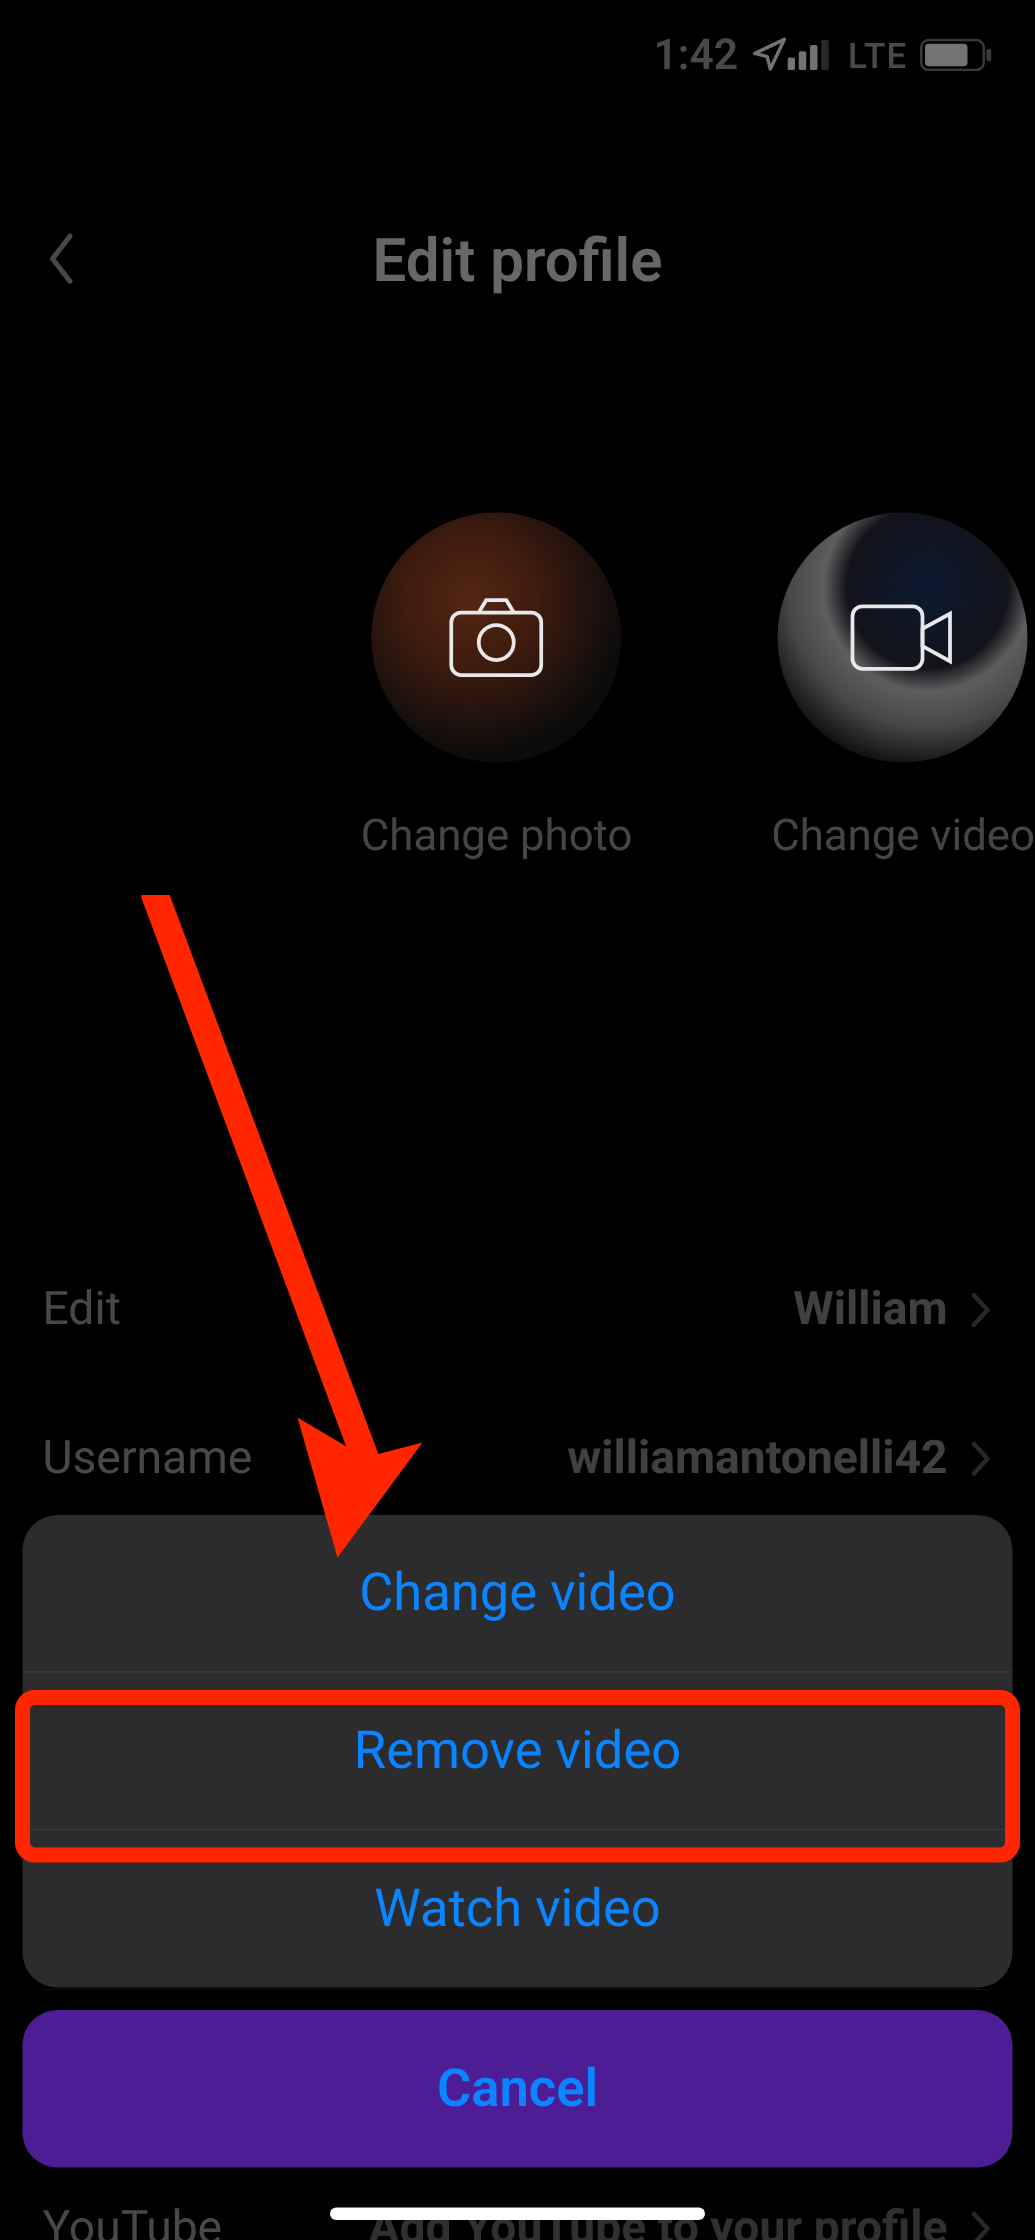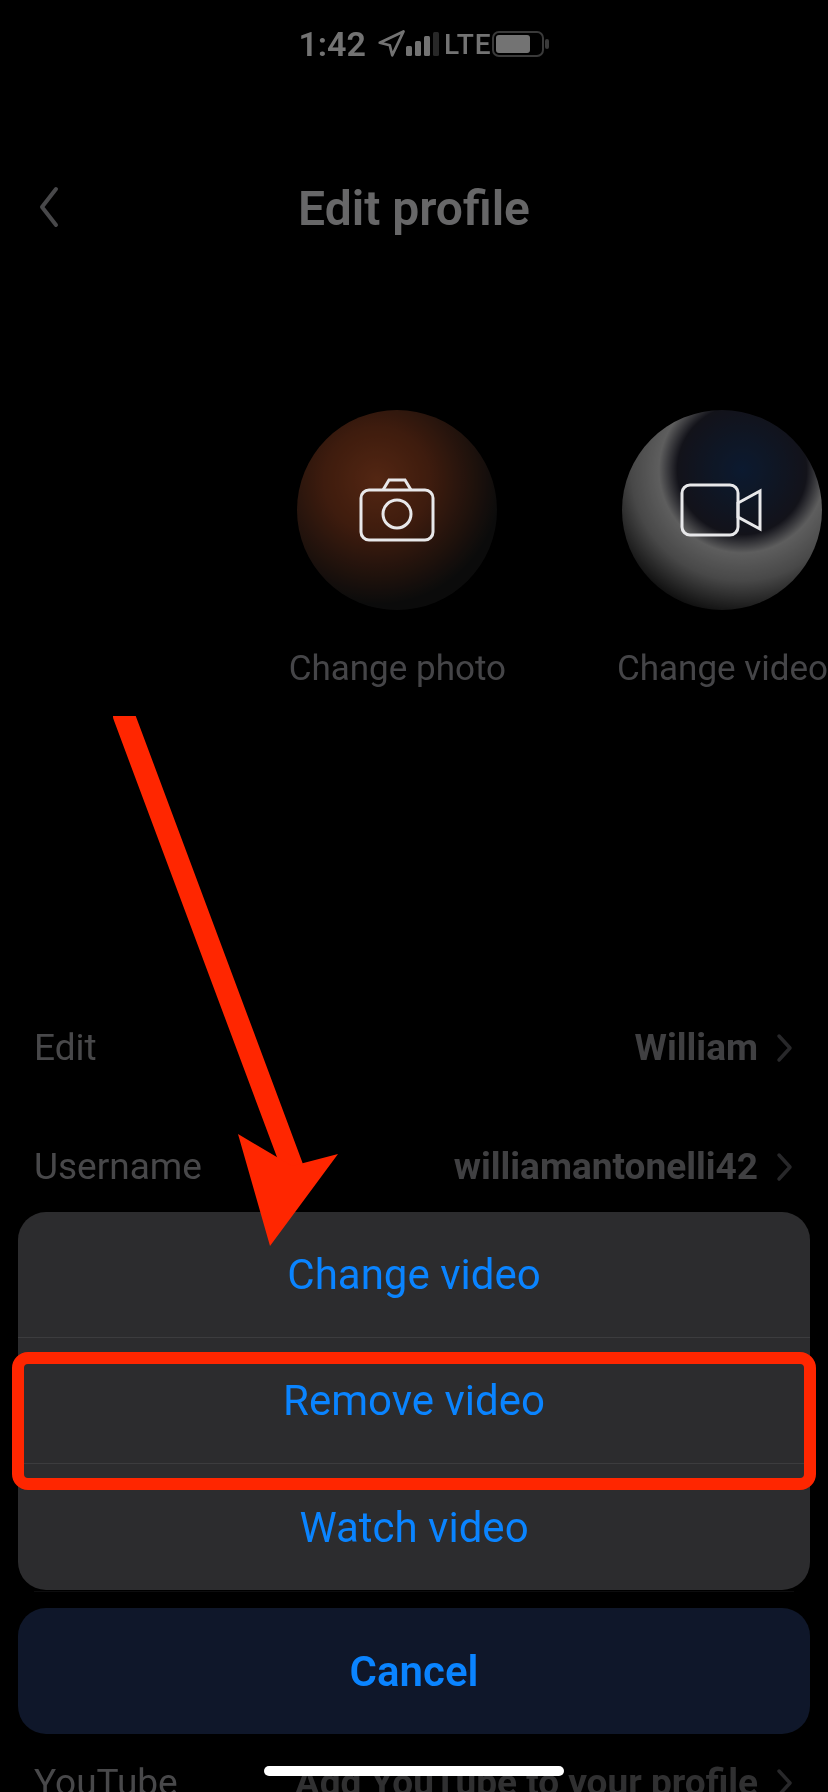--- a/index.html
+++ b/index.html
@@ -18,34 +18,35 @@
     }
     
     .status-bar {
       position: absolute;
       top: 0;
       left: 0;
       right: 0;
       height: 88px;
       display: flex;
       align-items: center;
-      justify-content: center;
+      justify-content: flex-end;
       padding: 0 34px 0 54px;
-      color: #ffffff;
+      color: #a3a3a3;
       font-size: 34px;
       font-weight: 600;
     }
     .status-left {
       display: flex;
       align-items: center;
       gap: 10px;
     }
     .status-right {
       display: flex;
       align-items: center;
+      gap: 10px;
     }
     .lte-text {
       font-size: 28px;
       font-weight: 500;
       letter-spacing: 1px;
     }
     
     .header {
       position: absolute;
       top: 180px;
@@ -186,21 +187,21 @@
       justify-content: center;
       color: #0a84ff;
       font-size: 42px;
       font-weight: 400;
       border-bottom: 1px solid rgba(255,255,255,0.08);
     }
     .sheet-btn:last-child {
       border-bottom: none;
     }
     .sheet-cancel {
-      background: #0f172a;
+      background: #4c1d95;
       border-radius: 28px;
       height: 126px;
       display: flex;
       align-items: center;
       justify-content: center;
       color: #0a84ff;
       font-size: 42px;
       font-weight: 600;
     }
     

